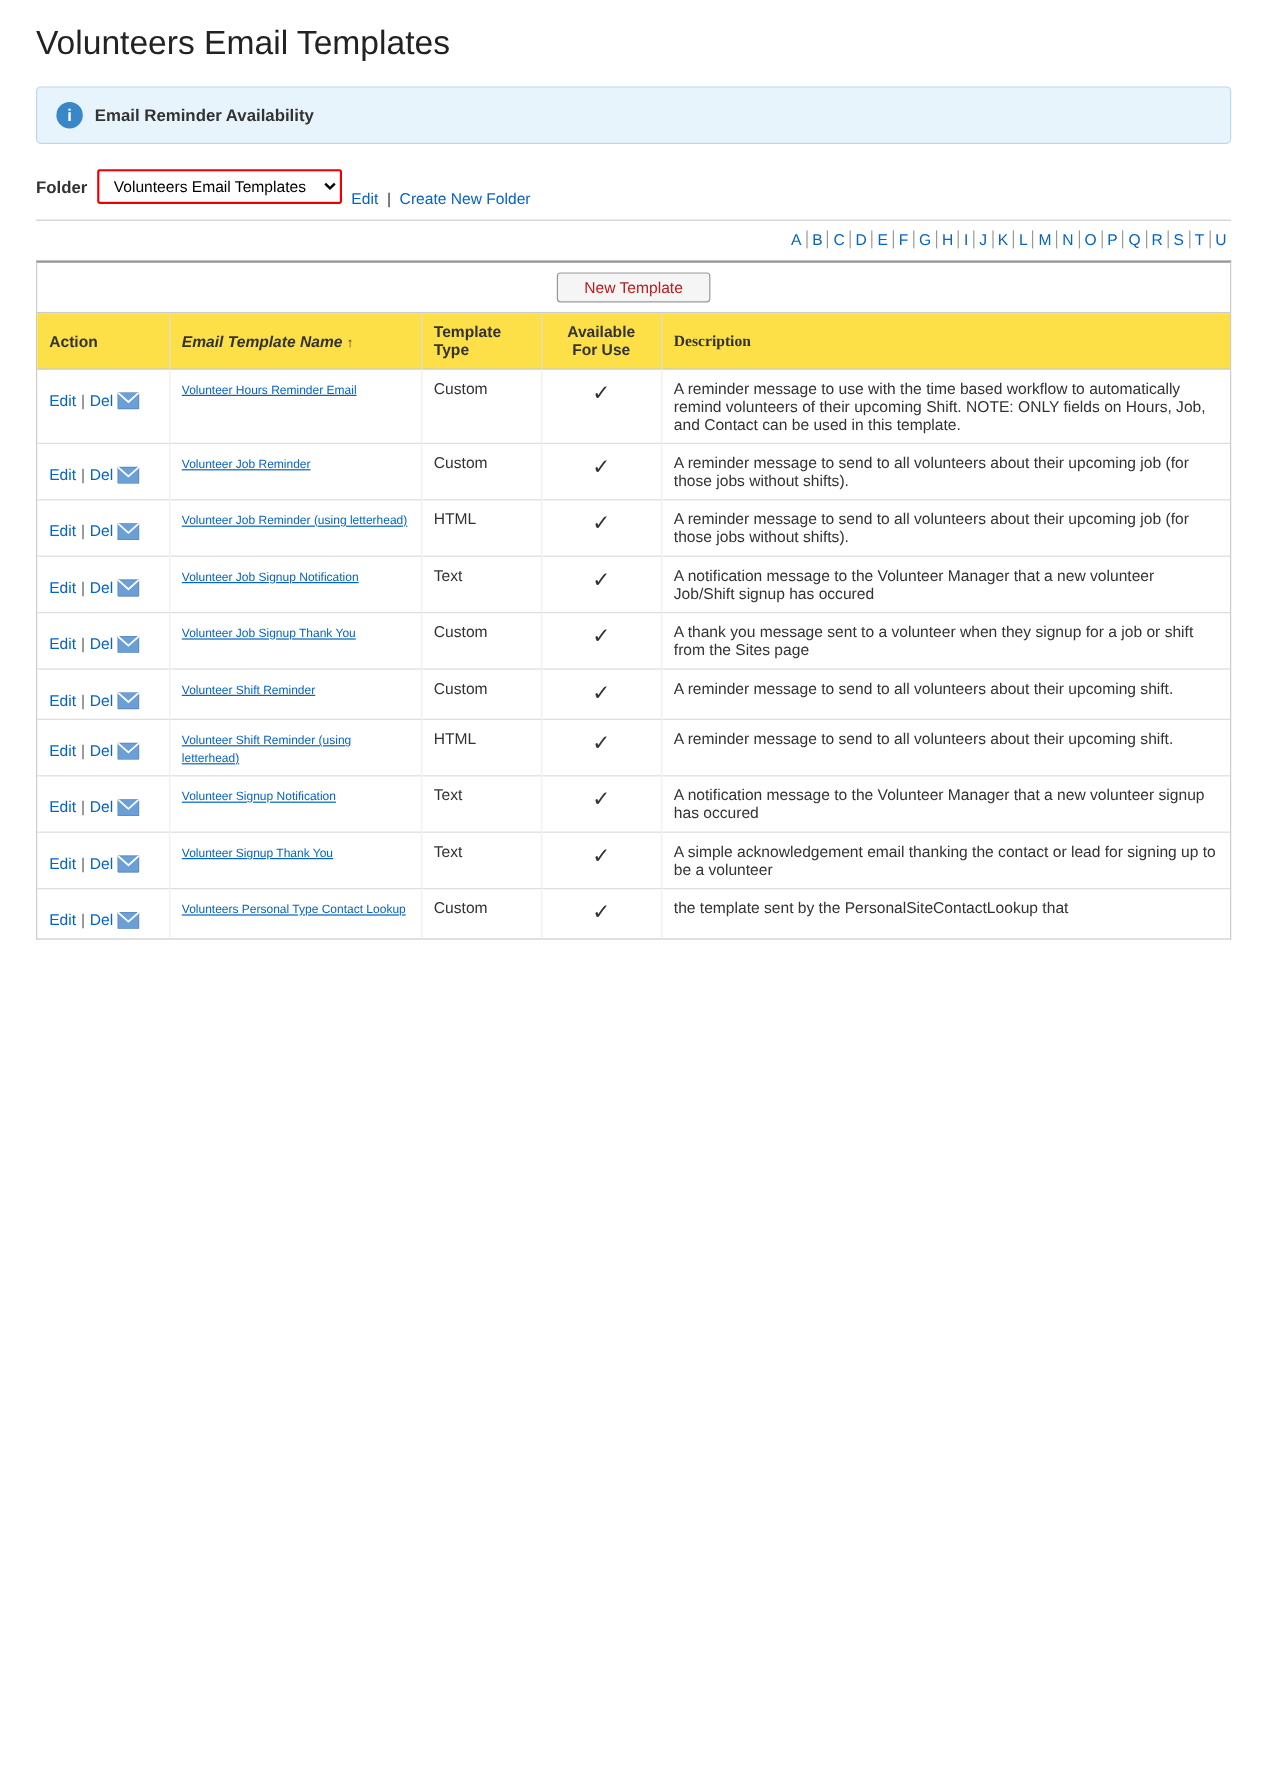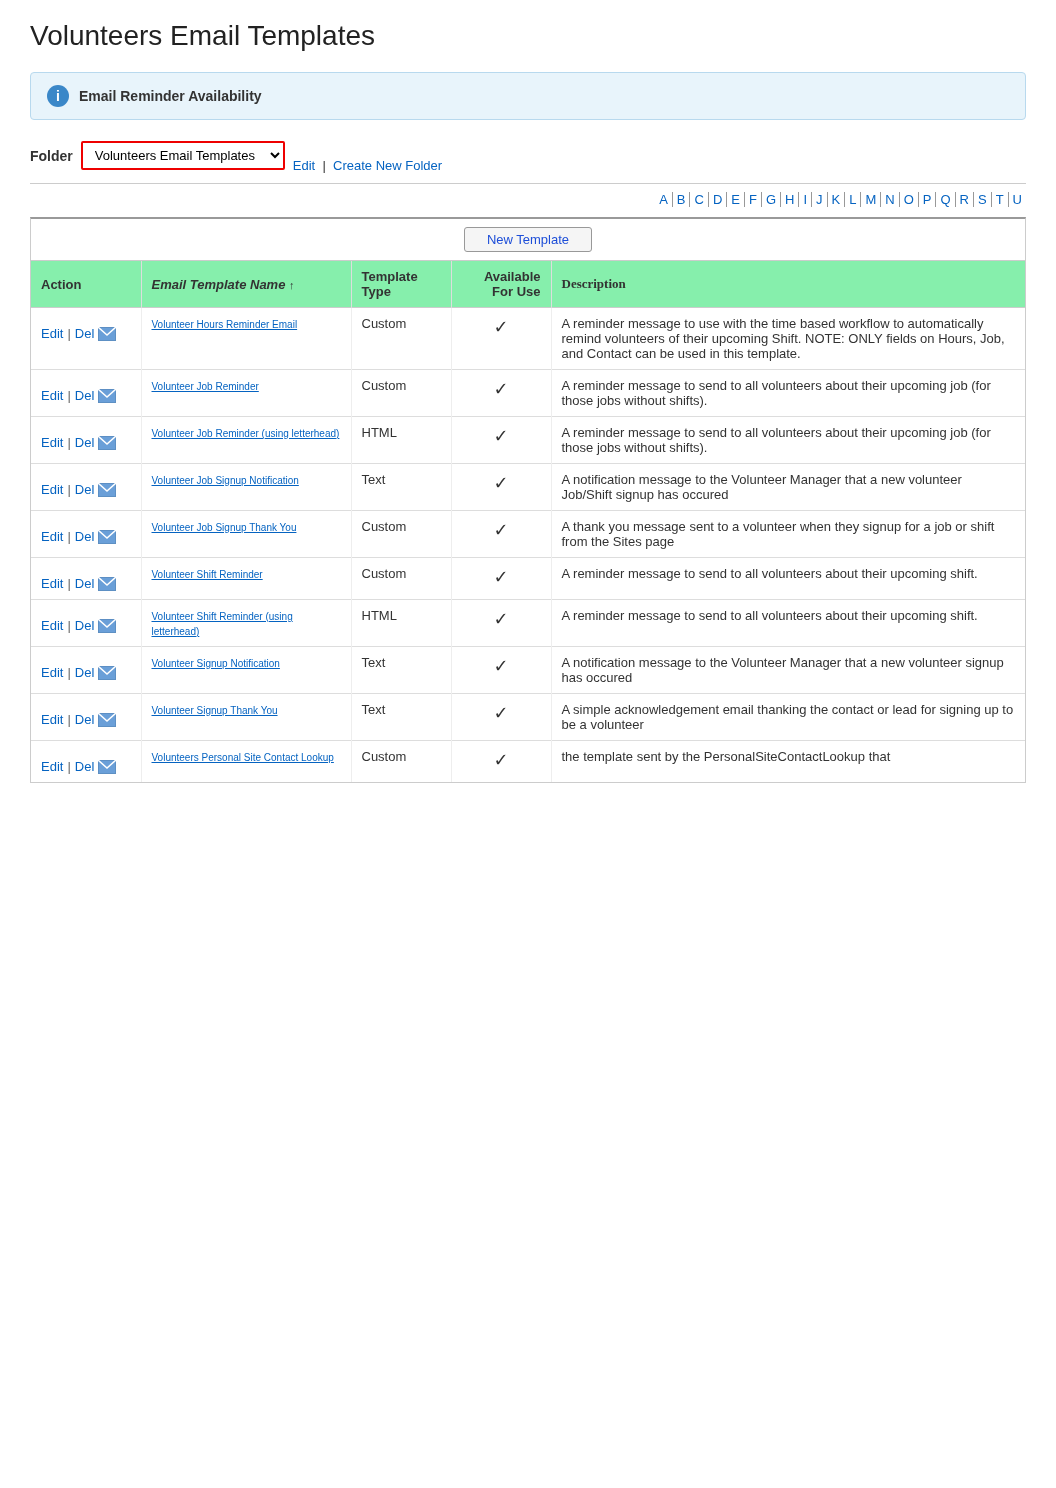--- a/index.html
+++ b/index.html
@@ -104,28 +104,28 @@
       padding: 8px;
       border-bottom: 1px solid #ccc;
     }
     .new-template-btn {
       background: #f5f5f5;
       border: 1px solid #999;
       border-radius: 3px;
       padding: 4px 22px;
       font-size: 13px;
       cursor: pointer;
-      color: #1d4ed8;
+      color: #b91c1c;
     }
     table {
       width: 100%;
       border-collapse: collapse;
     }
     thead tr {
-      background: #86efac;
+      background: #fde047;
       border-bottom: 1px solid #ccc;
     }
     thead th {
       text-align: left;
       padding: 8px 10px;
       font-size: 13px;
       font-weight: bold;
       border-right: 1px solid #ddd;
     }
     thead th:last-child {
@@ -176,21 +176,21 @@
     }
     .check-mark {
       font-size: 18px;
       color: #333;
       display: block;
       text-align: center;
     }
     .col-action { width: 110px; }
     .col-name { width: 210px; font-style: italic; }
     .col-type { width: 100px; }
-    .col-avail { width: 100px; text-align: right; }
+    .col-avail { width: 100px; text-align: center; }
     .col-desc { width: auto; font-family: Liberation Serif, serif; }
     .sort-arrow {
       font-size: 11px;
     }
   </style>
 </head>
 <body>
 
 <h1>Volunteers Email Templates</h1>
 
@@ -436,21 +436,21 @@
       <div class="action-cell">
         <a href="#" class="action-link">Edit</a>
         <span class="action-sep">|</span>
         <a href="#" class="action-link">Del</a>
         <svg class="email-icon" viewBox="0 0 18 14" xmlns="http://www.w3.org/2000/svg">
       <rect x="0" y="0" width="18" height="14" rx="1" ry="1" fill="#6a9fd8" stroke="#5080b0" stroke-width="1"></rect>
       <polyline points="0,0 9,8 18,0" fill="none" stroke="#fff" stroke-width="1.5"></polyline>
     </svg>
       </div>
     </td>
-          <td><a href="#" class="template-name-link">Volunteers Personal Site Contact Lookup</a></td>
+          <td><a href="#" class="template-name-link">Volunteers Personal Type Contact Lookup</a></td>
           <td>Custom</td>
           <td style="text-align: center;">
             <span class="check-mark">✓</span>
           </td>
           <td>the template sent by the PersonalSiteContactLookup that</td>
         </tr>
       </tbody>
   </table>
 </div>
 

